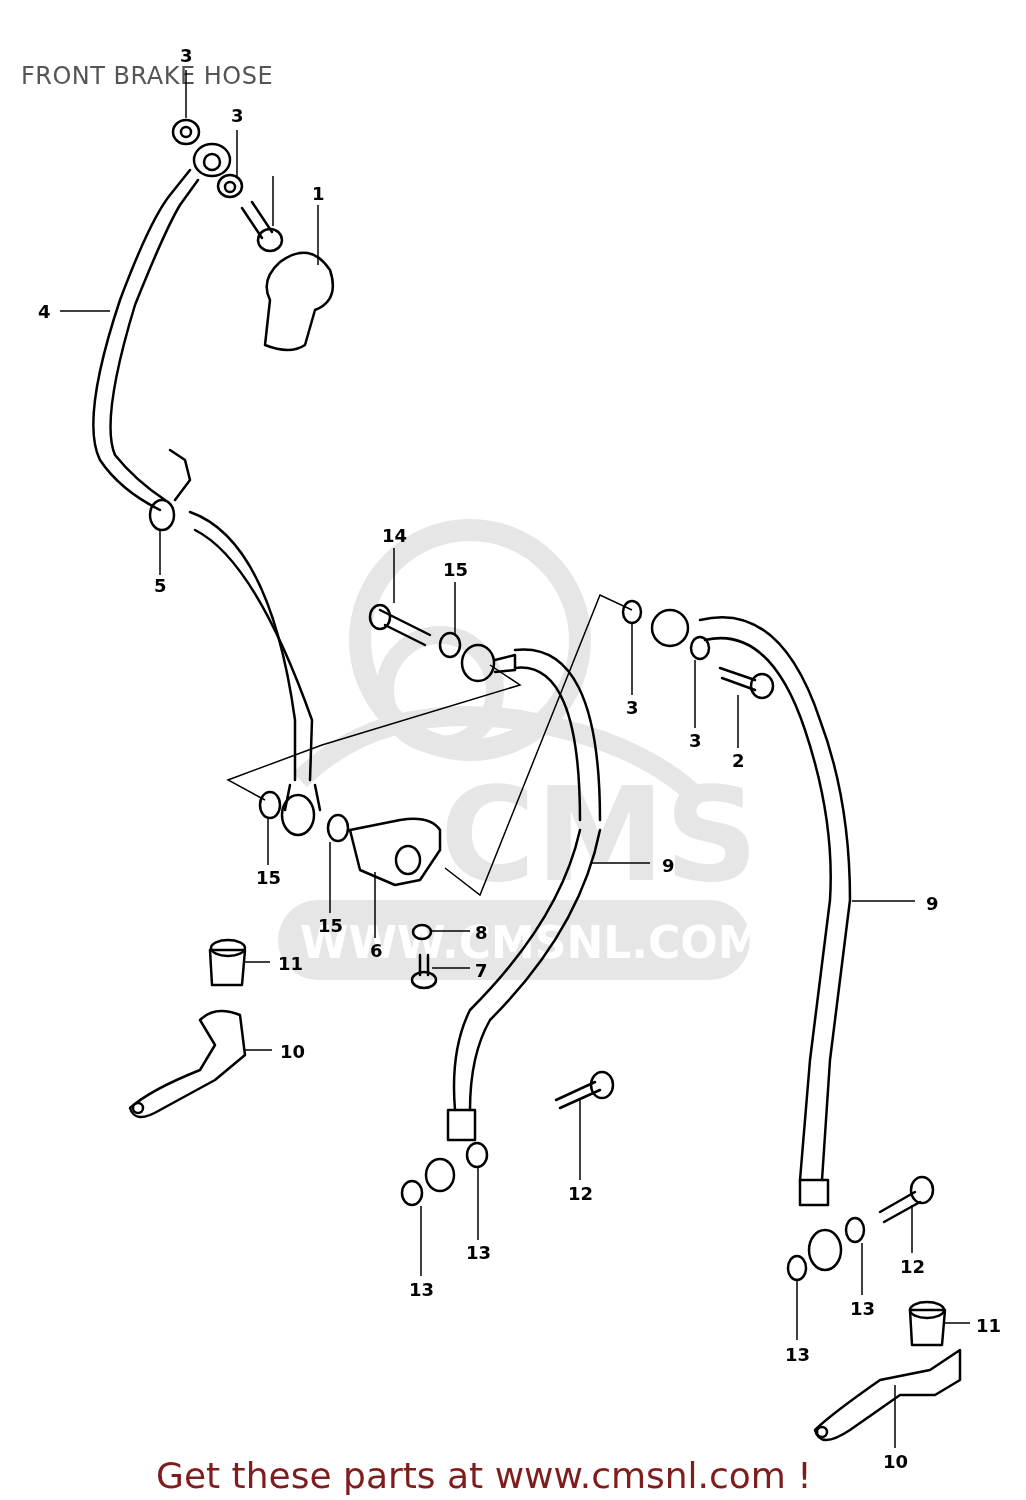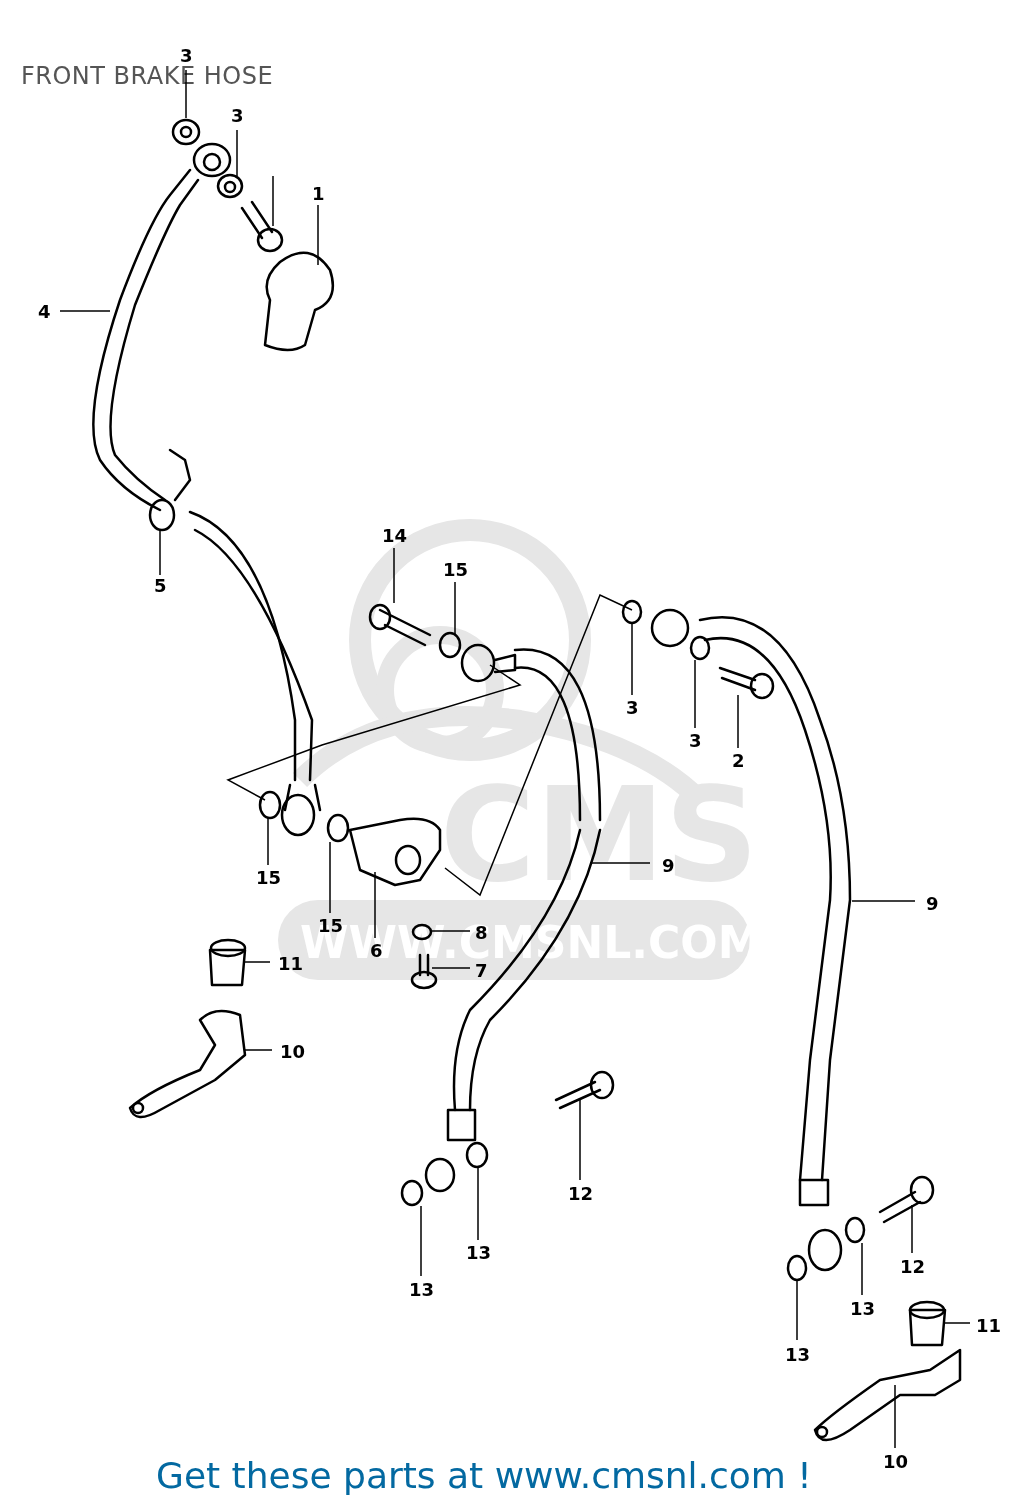--- a/index.html
+++ b/index.html
@@ -1,18 +1,18 @@
 <!DOCTYPE html>
 <html><head>
 <meta charset="utf-8">
 <style>
   html, body { margin: 0; padding: 0; background: #ffffff; }
   body { width: 1026px; height: 1500px; position: relative; overflow: hidden; font-family: "DejaVu Sans", sans-serif; }
   .title { position: absolute; left: 21px; top: 14px; font-size: 24px; color: #555555; letter-spacing: 0.5px; font-family: "DejaVu Sans", sans-serif; margin-top: 48px; }
-  .footer { position: absolute; left: 156px; top: 1455px; font-size: 36px; color: #0369a1; font-family: "DejaVu Sans", sans-serif; white-space: nowrap; }
+  .footer { position: absolute; left: 156px; top: 1455px; font-size: 36px; color: #7f1d1d; font-family: "DejaVu Sans", sans-serif; white-space: nowrap; }
   svg.diagram { position: absolute; left: 0; top: 0; }
   .lbl { font-family: "DejaVu Sans", sans-serif; font-size: 18px; fill: #000; font-weight: bold; }
   .wm-text { font-family: "DejaVu Sans", sans-serif; font-weight: bold; fill: #ffffff; }
 </style>
 </head>
 <body>
 
 <div class="title">FRONT BRAKE HOSE</div>
 
 <svg class="diagram" width="1026" height="1500" viewBox="0 0 1026 1500" xmlns="http://www.w3.org/2000/svg">

